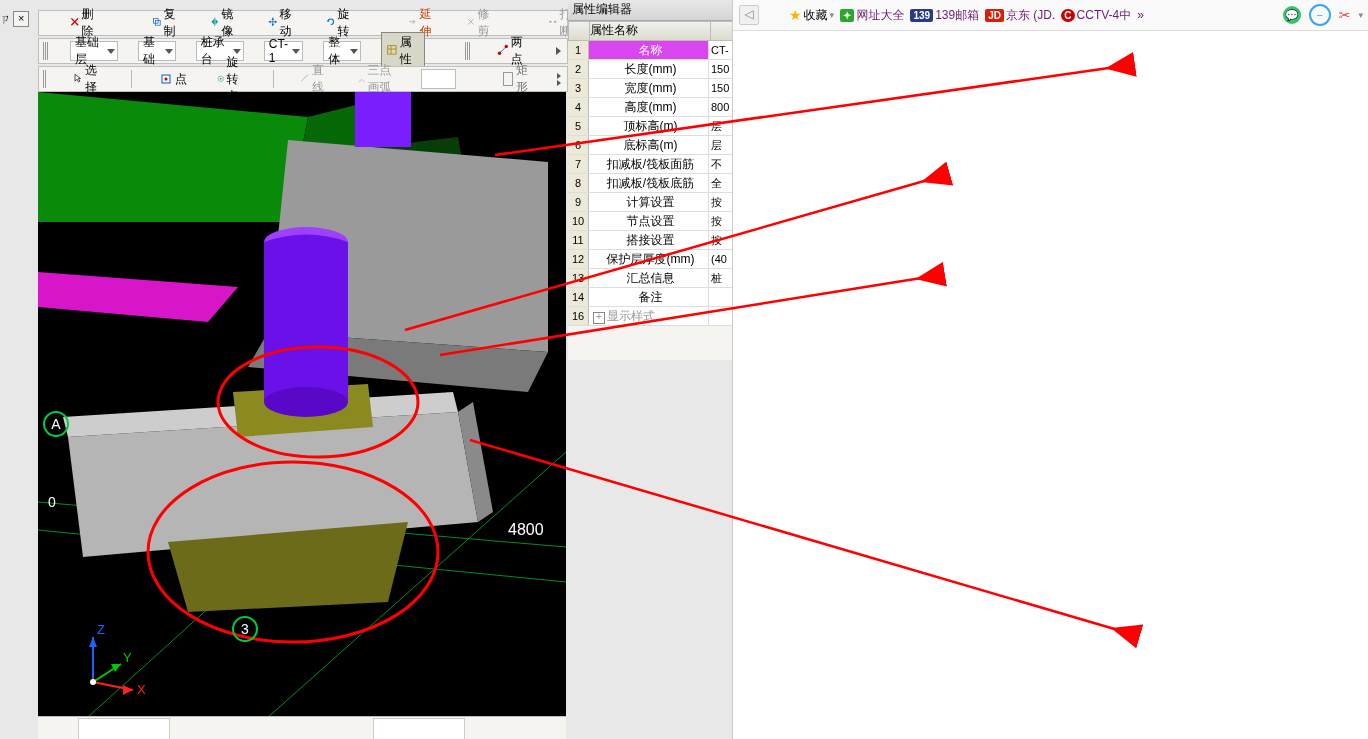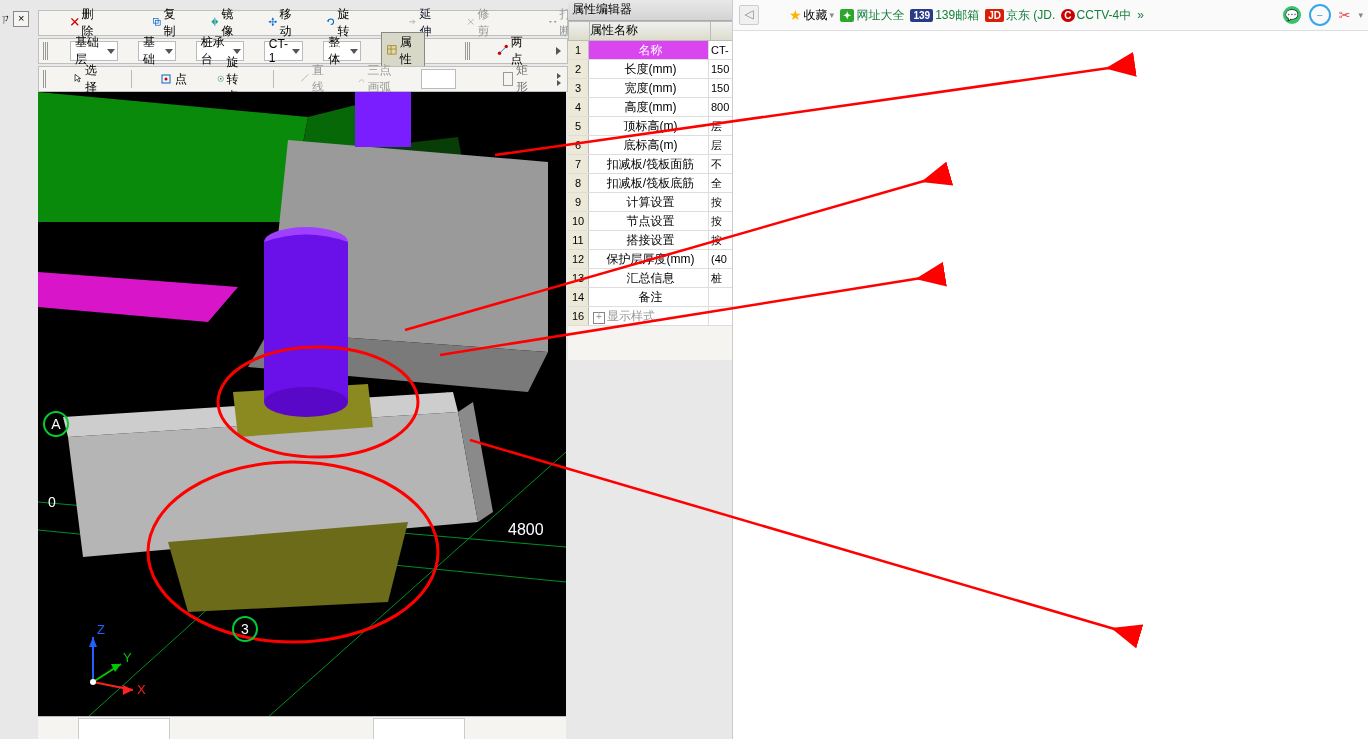--- a/index.html
+++ b/index.html
@@ -43,21 +43,21 @@
   .right-pane{position:absolute;left:732px;top:0;width:636px;height:739px;background:#fff;border-left:1px solid #ccc}
   .r-top{height:30px;background:#fafafa;border-bottom:1px solid #ddd;display:flex;align-items:center;padding:0 6px;gap:6px}
   .r-top .bk{width:18px;height:18px;border:1px solid #ccc;border-radius:2px;background:#f0f0f0;text-align:center;line-height:16px;color:#888;cursor:pointer}
   .fav{display:flex;align-items:center;gap:2px;cursor:pointer}
   .fav .star{color:#ffb400;font-size:14px}
   .badge{padding:1px 3px;border-radius:2px;color:#fff;font-size:10px;font-weight:bold}
   .b-360{background:#2aa82a}
   .b-139{background:#2a3a8a}
   .b-jd{background:#d81e06}
   .b-cctv{background:#c00;border-radius:50%}
-  .bklabel{color:#15803d;cursor:pointer}
+  .bklabel{color:#701a75;cursor:pointer}
   .r-top-right{margin-left:auto;display:flex;gap:8px;align-items:center}
   .circ{width:18px;height:18px;border-radius:50%;display:flex;align-items:center;justify-content:center;font-size:11px;cursor:pointer}
   .c-grn{background:#35c46b;color:#fff}
   .c-blu{border:2px solid #3aa6e8;color:#3aa6e8}
   .scissors{color:#e84545;font-size:14px;cursor:pointer}
   
   .overlay{position:absolute;left:0;top:0;width:1368px;height:739px;pointer-events:none}
   
   .bottom-blank{position:absolute;left:38px;top:716px;width:528px;height:22px;background:#f5f4f0;border-top:1px solid #bbb}
   .bottom-blank .seg{display:inline-block;width:90px;height:20px;border:1px solid #ccc;margin:1px 40px 0 40px;background:#fff}
@@ -105,21 +105,21 @@
         <span>移动</span>
       </span>
     <span class="tb-btn">
         <span class="ico"><svg viewBox="0 0 14 14">
             <path d="M3 7 A4 4 0 1 1 7 11" fill="none" stroke="#06c" stroke-width="1.5"></path>
             <path d="M3 7 L1 5 L5 5 Z" fill="#06c"></path>
           </svg></span>
         <span>旋转</span>
       </span>
     <span class="tb-sep"></span>
-    <span class="tb-btn" style="color:#0f172a">
+    <span class="tb-btn" style="color:#c2410c">
         <span class="ico"><svg viewBox="0 0 14 14">
             <path d="M2 7 H10" stroke="#999"></path>
             <path d="M10 7 L7 4 M10 7 L7 10" stroke="#999"></path>
           </svg></span>
         <span>延伸</span>
       </span>
     <span class="tb-btn" style="color:#999">
         <span class="ico"><svg viewBox="0 0 14 14">
             <path d="M3 3 L11 11 M3 11 L11 3" stroke="#999"></path>
           </svg></span>

